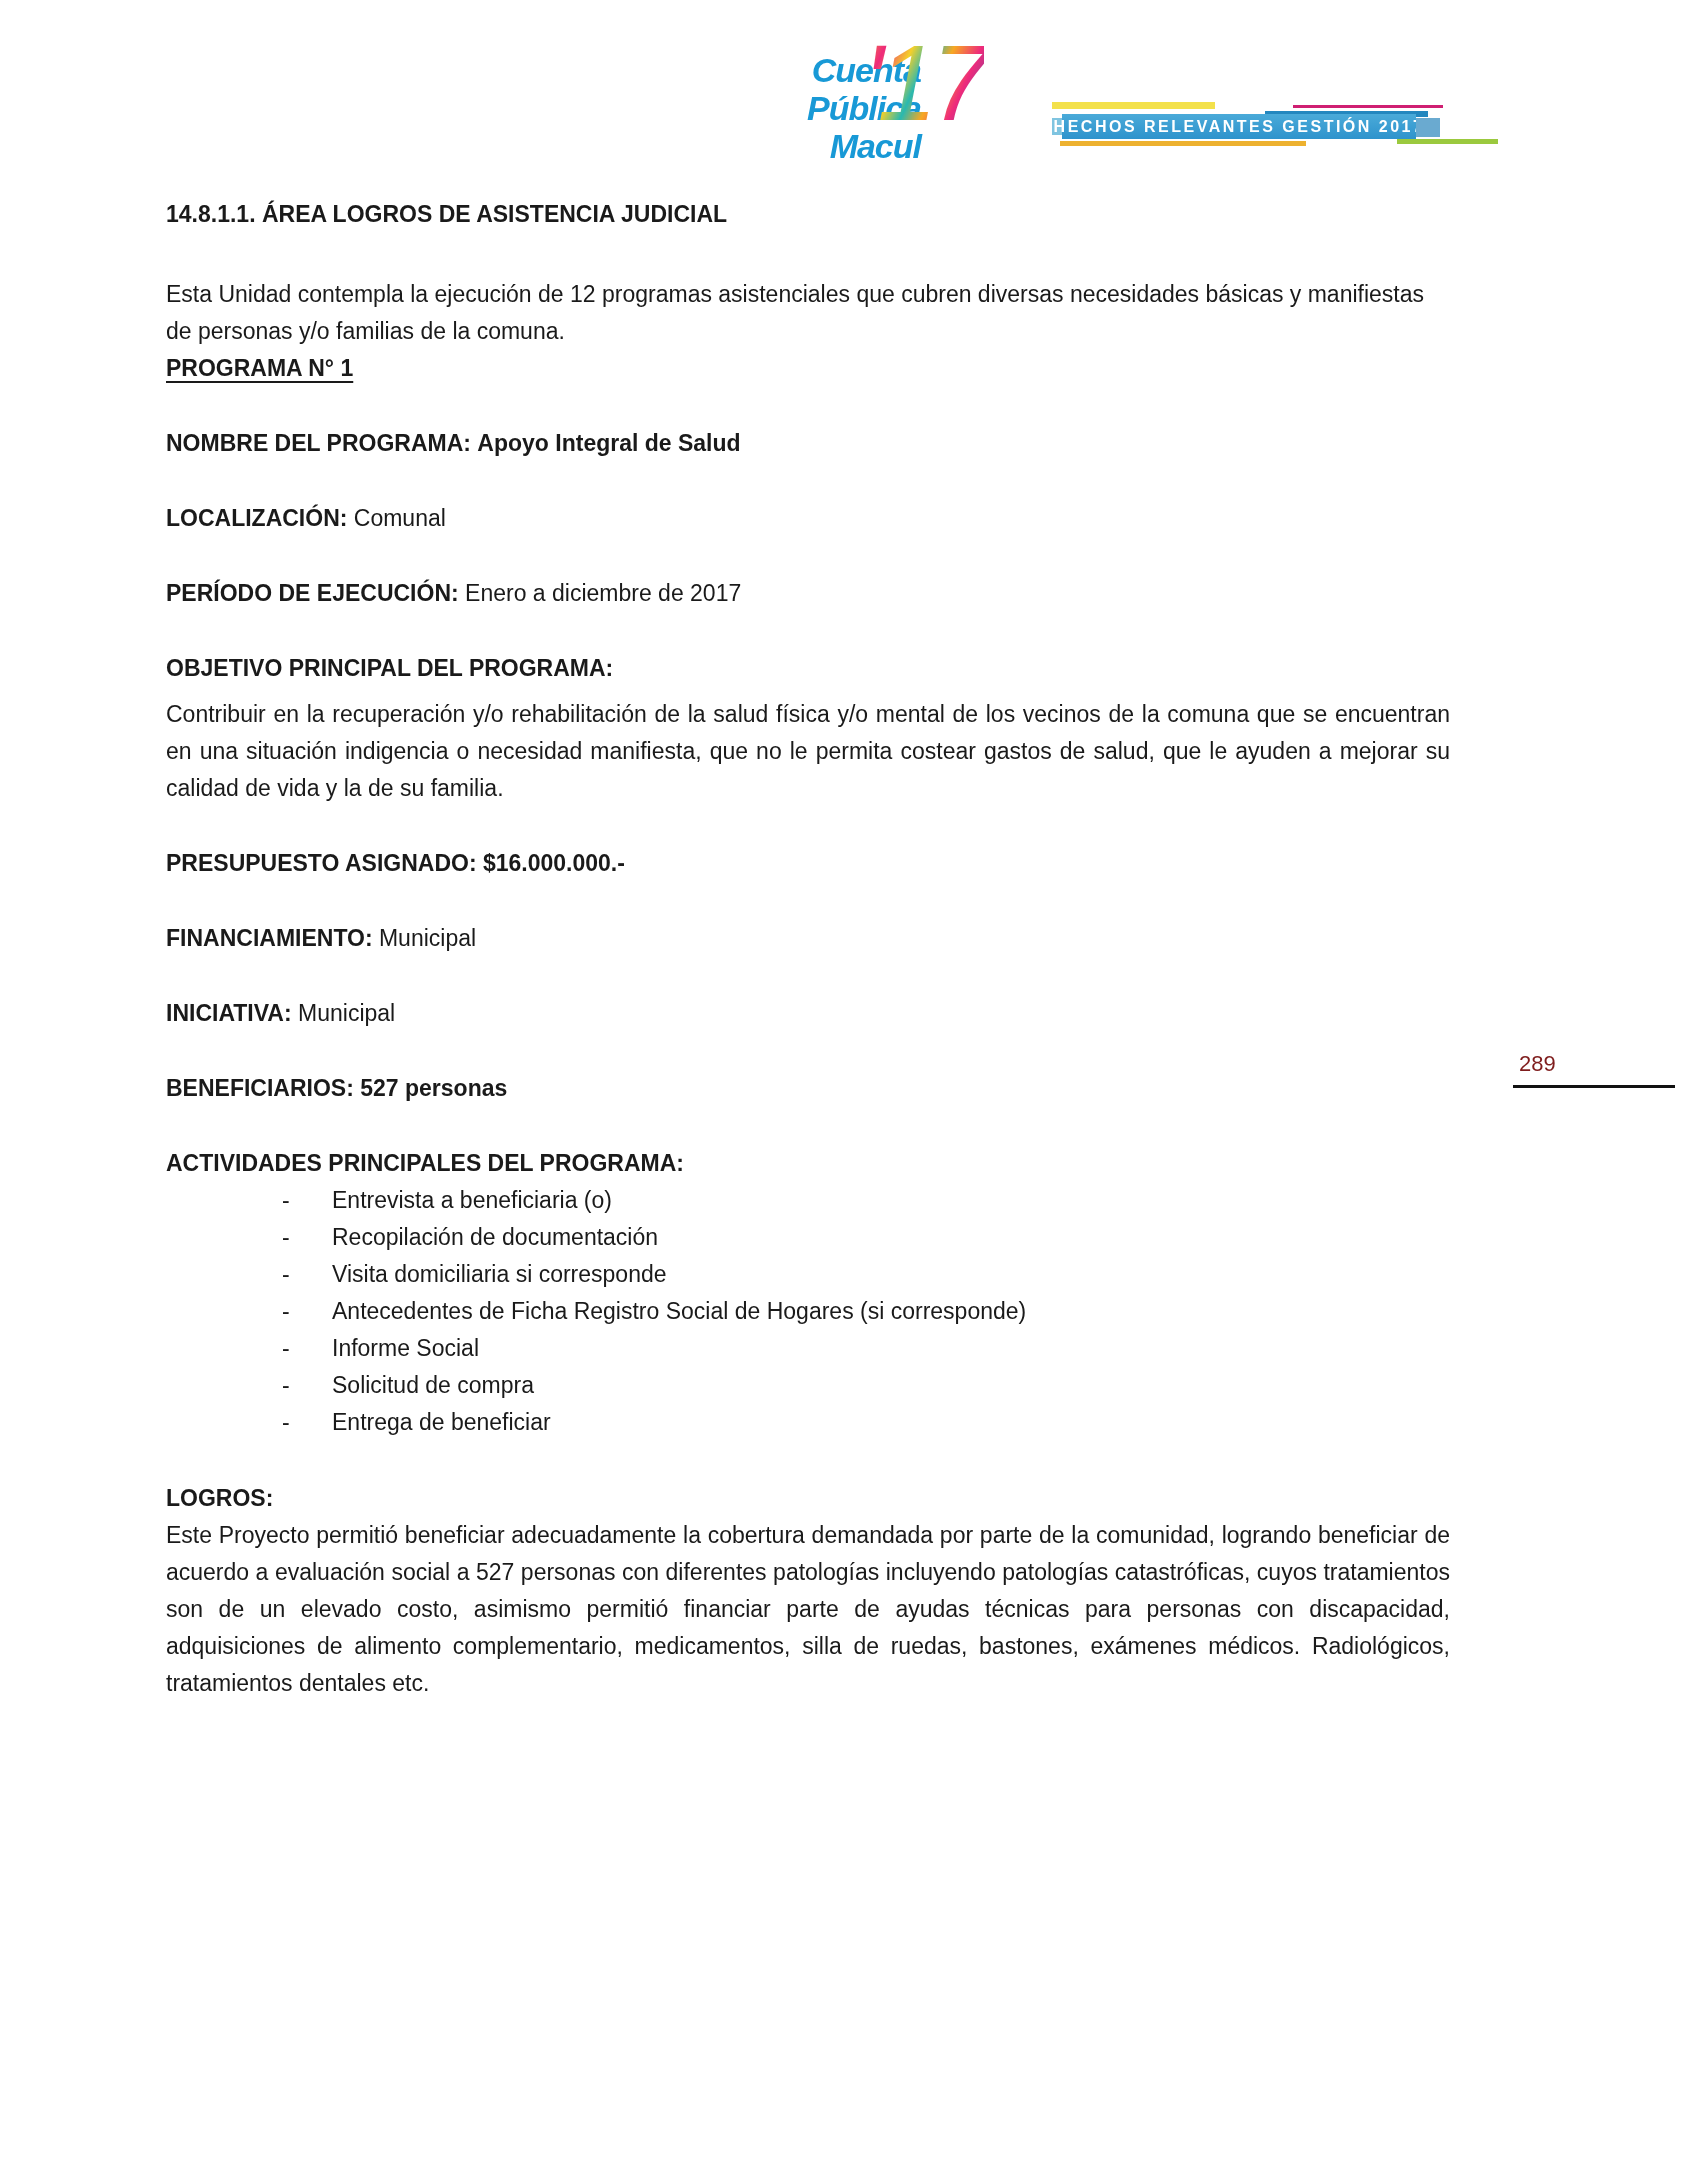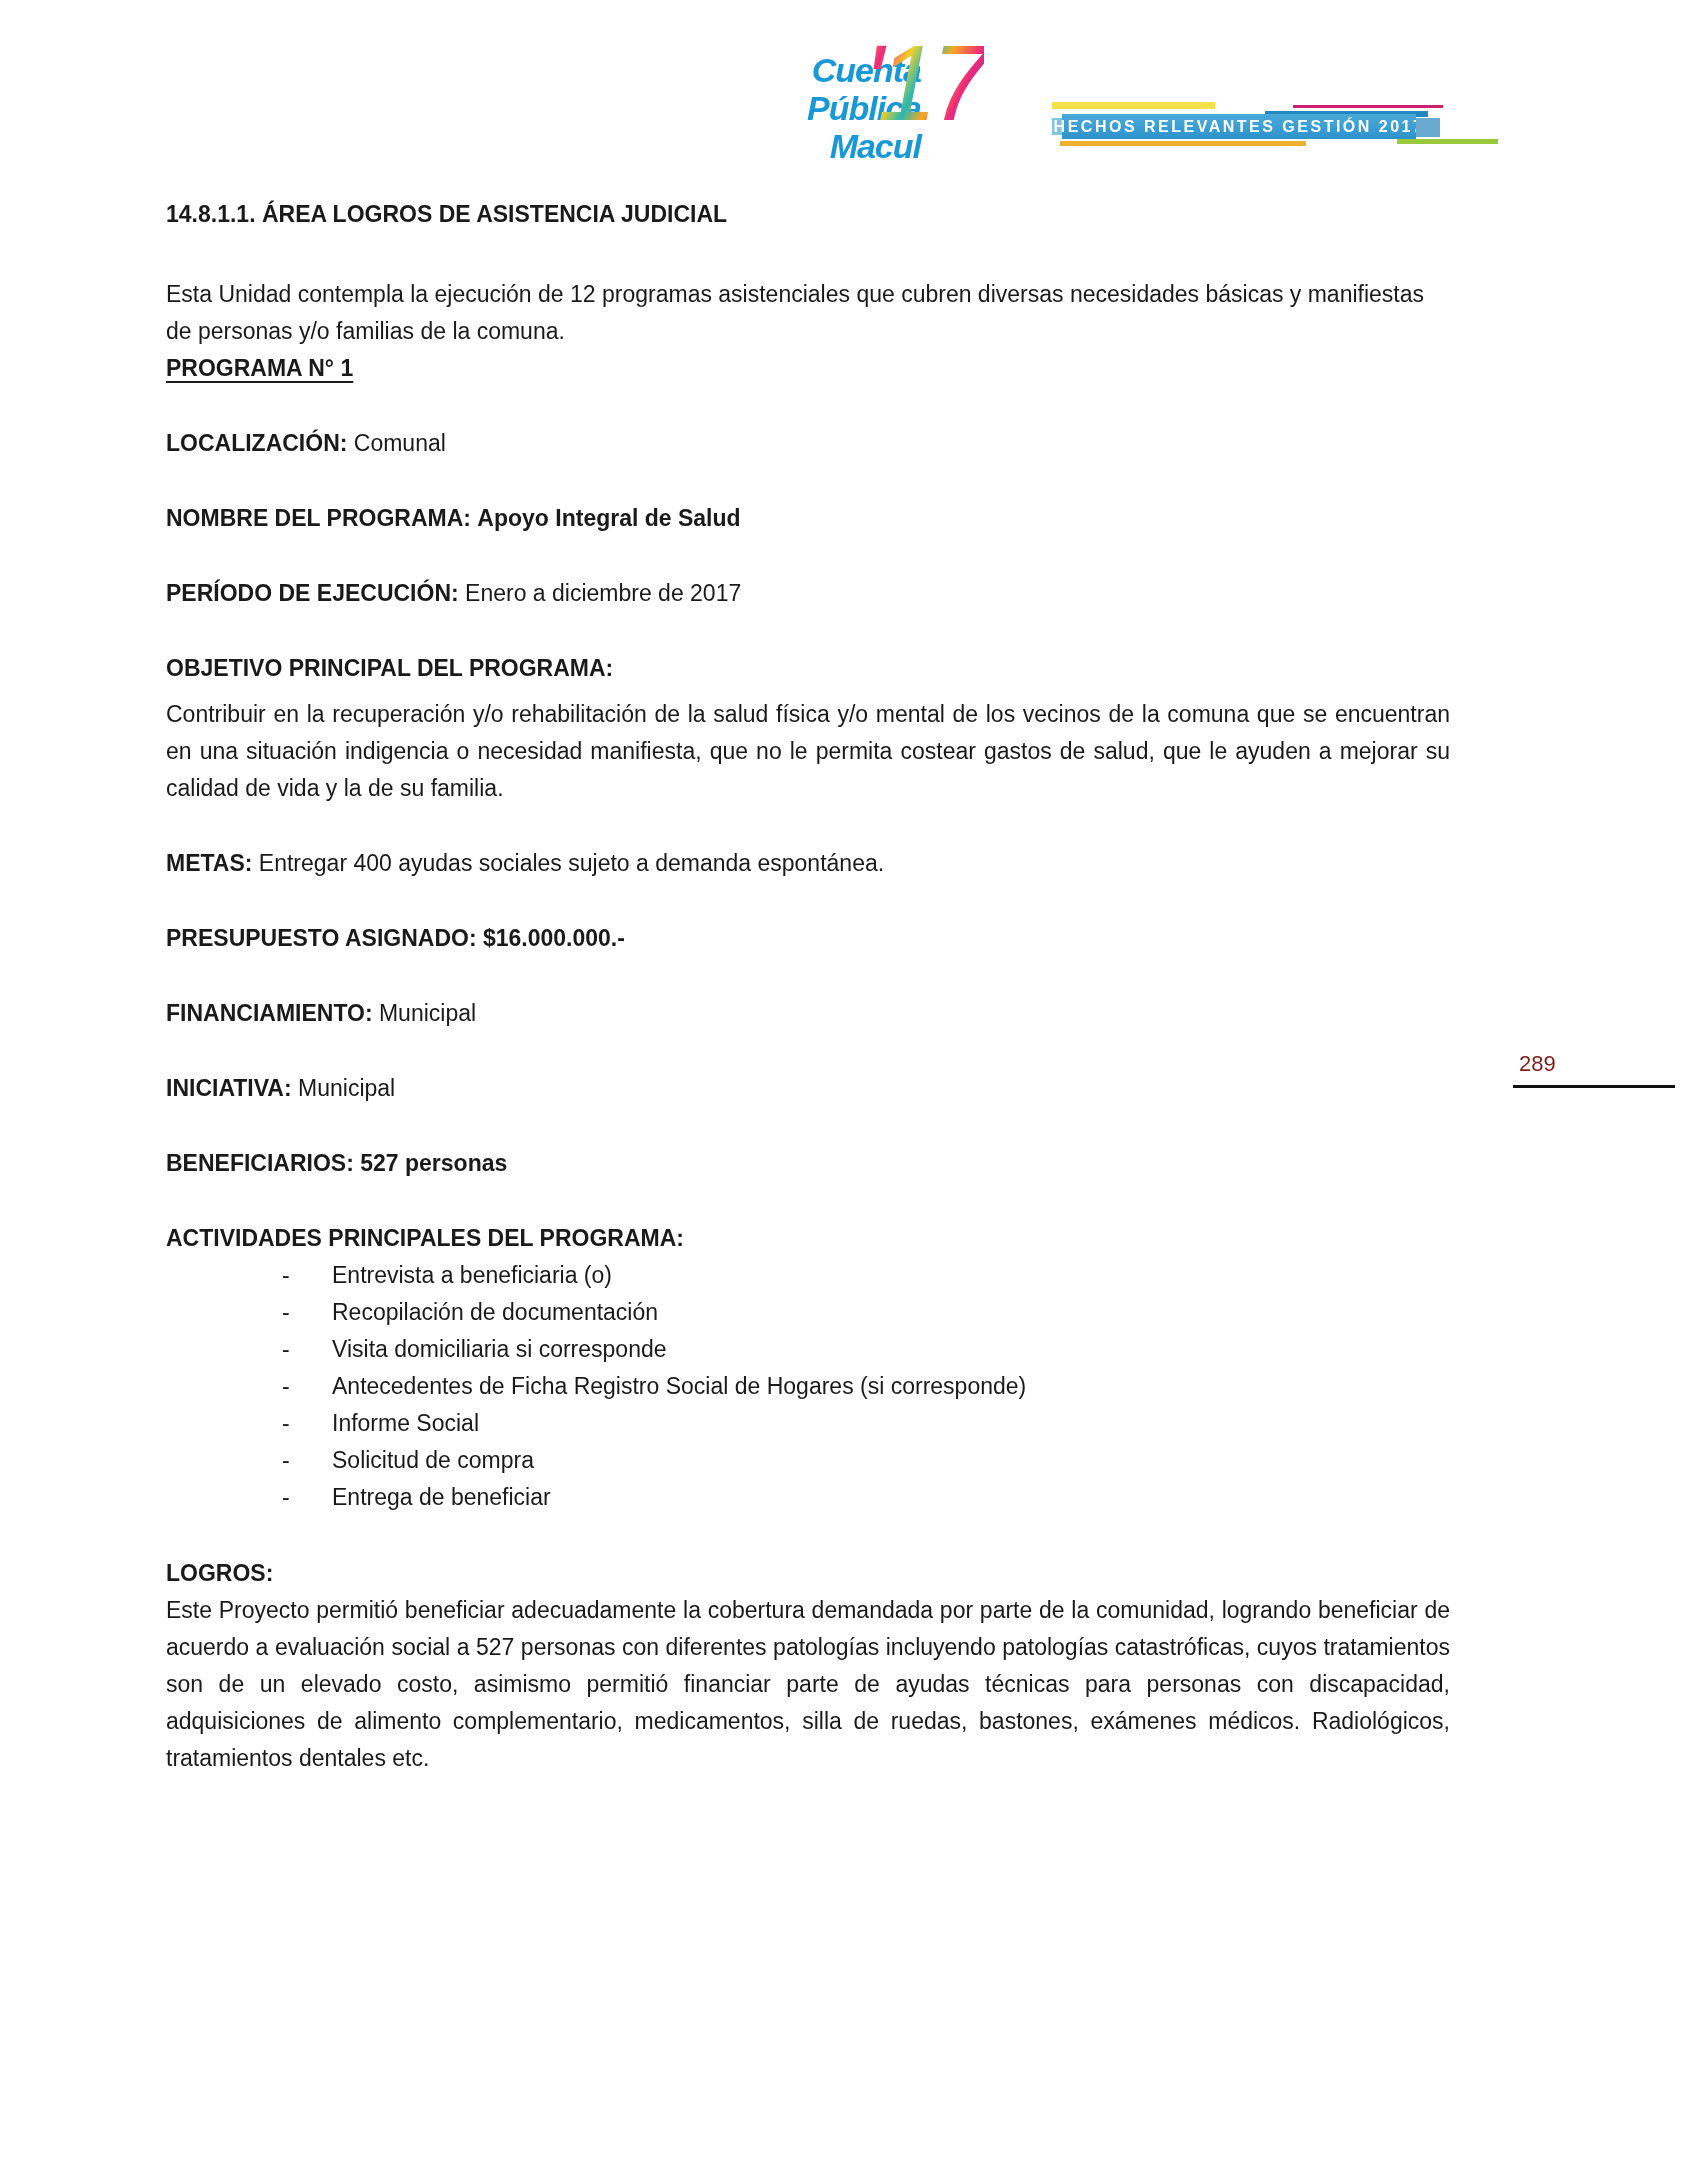--- a/index.html
+++ b/index.html
@@ -114,43 +114,39 @@
 
   <div class="doc">
 
     <div class="blk-h1">14.8.1.1. ÁREA LOGROS DE ASISTENCIA JUDICIAL</div>
 
     <div class="blk-intro">Esta Unidad contempla la ejecución de 12 programas asistenciales que cubren diversas necesidades básicas y manifiestas de personas y/o familias de la comuna.</div>
 
     <div class="blk-program">PROGRAMA N° 1</div>
 
     <div class="blk-line">
+      <span class="b">NOMBRE DEL PROGRAMA:</span>
+      <span class="b">Apoyo Integral de Salud</span>
+    </div>
+
+    <div class="blk-line">
       <span class="b">LOCALIZACIÓN:</span>
       <span>Comunal</span>
-    </div>
-
-    <div class="blk-line">
-      <span class="b">NOMBRE DEL PROGRAMA:</span>
-      <span class="b">Apoyo Integral de Salud</span>
     </div>
 
     <div class="blk-line">
       <span class="b">PERÍODO DE EJECUCIÓN:</span>
       <span>Enero a diciembre de 2017</span>
     </div>
 
     <div class="blk-para">
       <div class="b">OBJETIVO PRINCIPAL DEL PROGRAMA:</div>
       <div class="body">Contribuir en la recuperación y/o rehabilitación de la salud física y/o mental de los vecinos de la comuna que se encuentran en una situación indigencia o necesidad manifiesta, que no le permita costear gastos de salud, que le ayuden a mejorar su calidad de vida y la de su familia.</div>
     </div>
 
-    <div class="blk-line">
-      <span class="b">METAS:</span>
-      <span>Entregar 400 ayudas sociales sujeto a demanda espontánea.</span>
-    </div>
 
     <div class="blk-line">
       <span class="b">PRESUPUESTO ASIGNADO:</span>
       <span class="b">$16.000.000.-</span>
     </div>
 
     <div class="blk-line">
       <span class="b">FINANCIAMIENTO:</span>
       <span>Municipal</span>
     </div>

